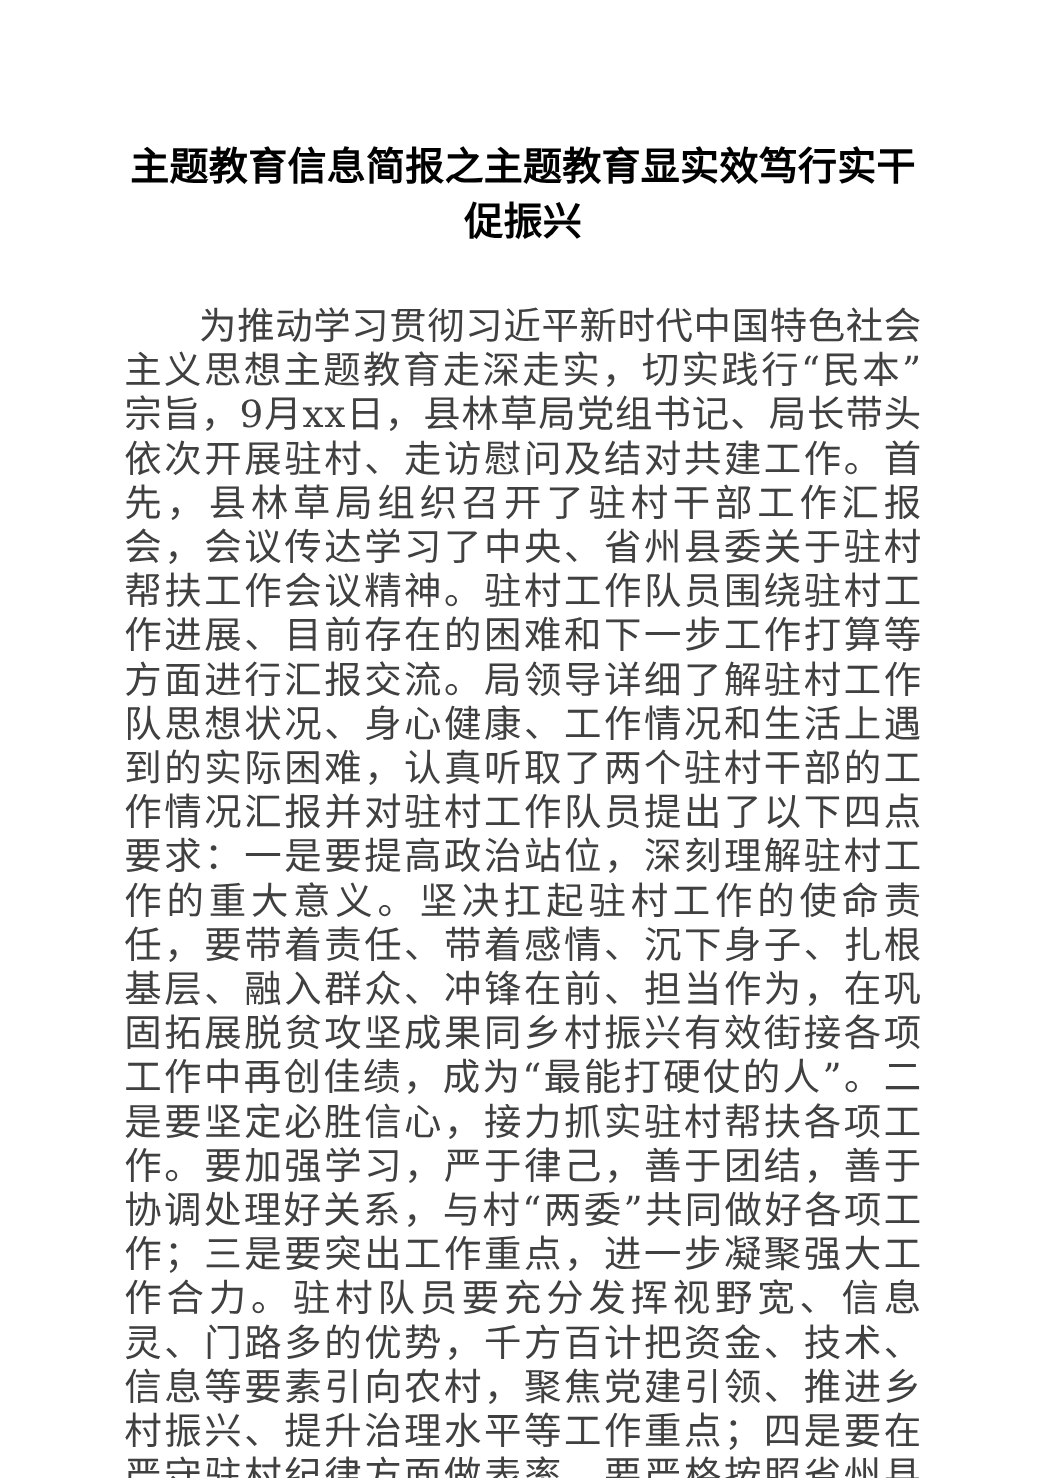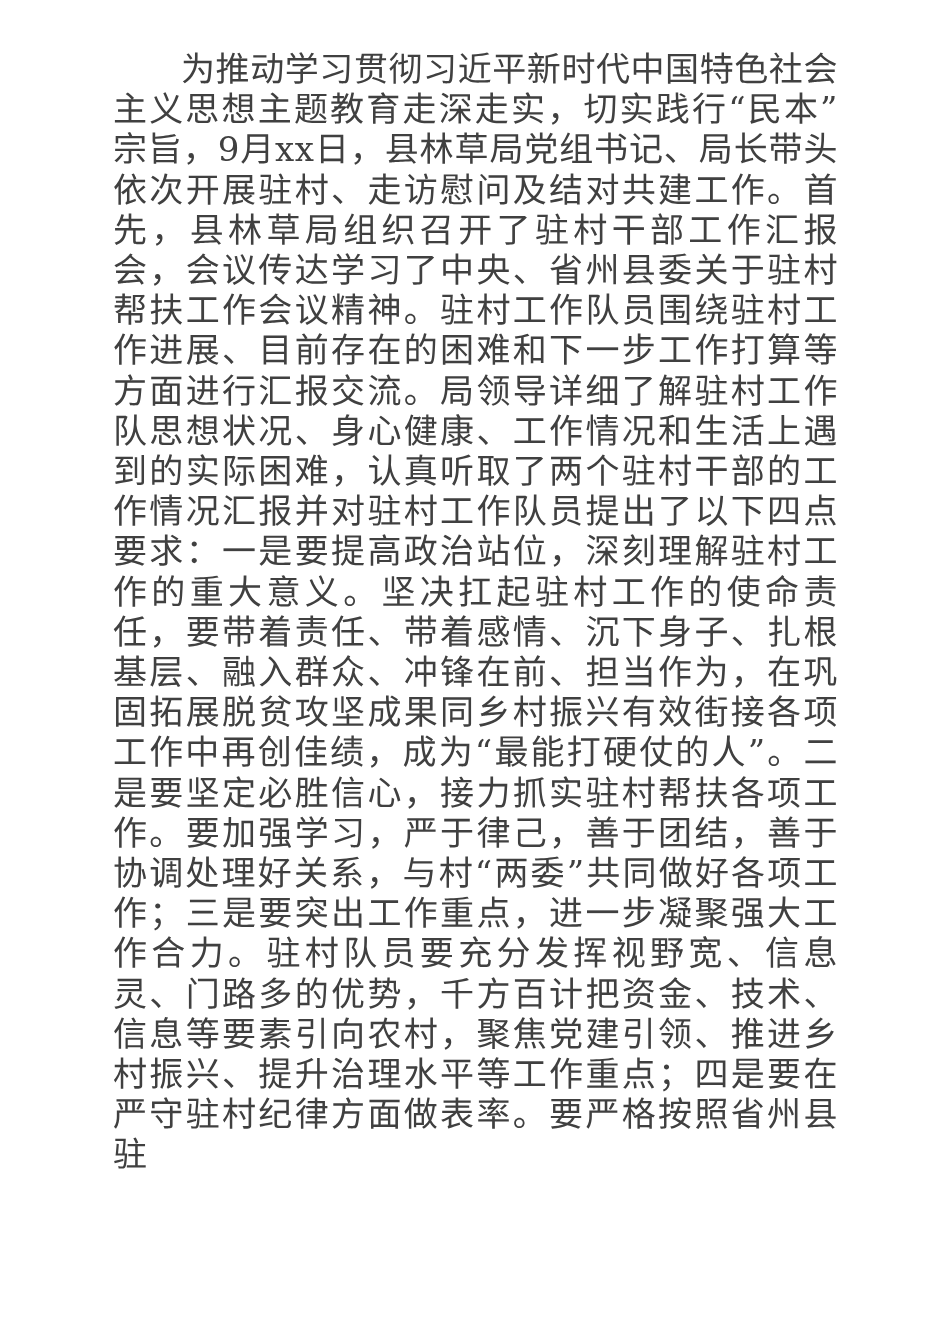--- a/index.html
+++ b/index.html
@@ -54,17 +54,18 @@
     word-break: break-all;
     letter-spacing: 0.55px;
   }
 </style>
 </head>
 <body>
 
 <div class="page">
   <div class="doc-body">
 
+    <h1 class="doc-title">主题教育信息简报之主题教育显实效笃行实干促振兴</h1>
 
     <p class="doc-para">为推动学习贯彻习近平新时代中国特色社会主义思想主题教育走深走实，切实践行“民本”宗旨，9月xx日，县林草局党组书记、局长带头依次开展驻村、走访慰问及结对共建工作。首先，县林草局组织召开了驻村干部工作汇报会，会议传达学习了中央、省州县委关于驻村帮扶工作会议精神。驻村工作队员围绕驻村工作进展、目前存在的困难和下一步工作打算等方面进行汇报交流。局领导详细了解驻村工作队思想状况、身心健康、工作情况和生活上遇到的实际困难，认真听取了两个驻村干部的工作情况汇报并对驻村工作队员提出了以下四点要求：一是要提高政治站位，深刻理解驻村工作的重大意义。坚决扛起驻村工作的使命责任，要带着责任、带着感情、沉下身子、扎根基层、融入群众、冲锋在前、担当作为，在巩固拓展脱贫攻坚成果同乡村振兴有效街接各项工作中再创佳绩，成为“最能打硬仗的人”。二是要坚定必胜信心，接力抓实驻村帮扶各项工作。要加强学习，严于律己，善于团结，善于协调处理好关系，与村“两委”共同做好各项工作；三是要突出工作重点，进一步凝聚强大工作合力。驻村队员要充分发挥视野宽、信息灵、门路多的优势，千方百计把资金、技术、信息等要素引向农村，聚焦党建引领、推进乡村振兴、提升治理水平等工作重点；四是要在严守驻村纪律方面做表率。要严格按照省州县驻</p>
 
   </div>
 </div>
 
 </body></html>

